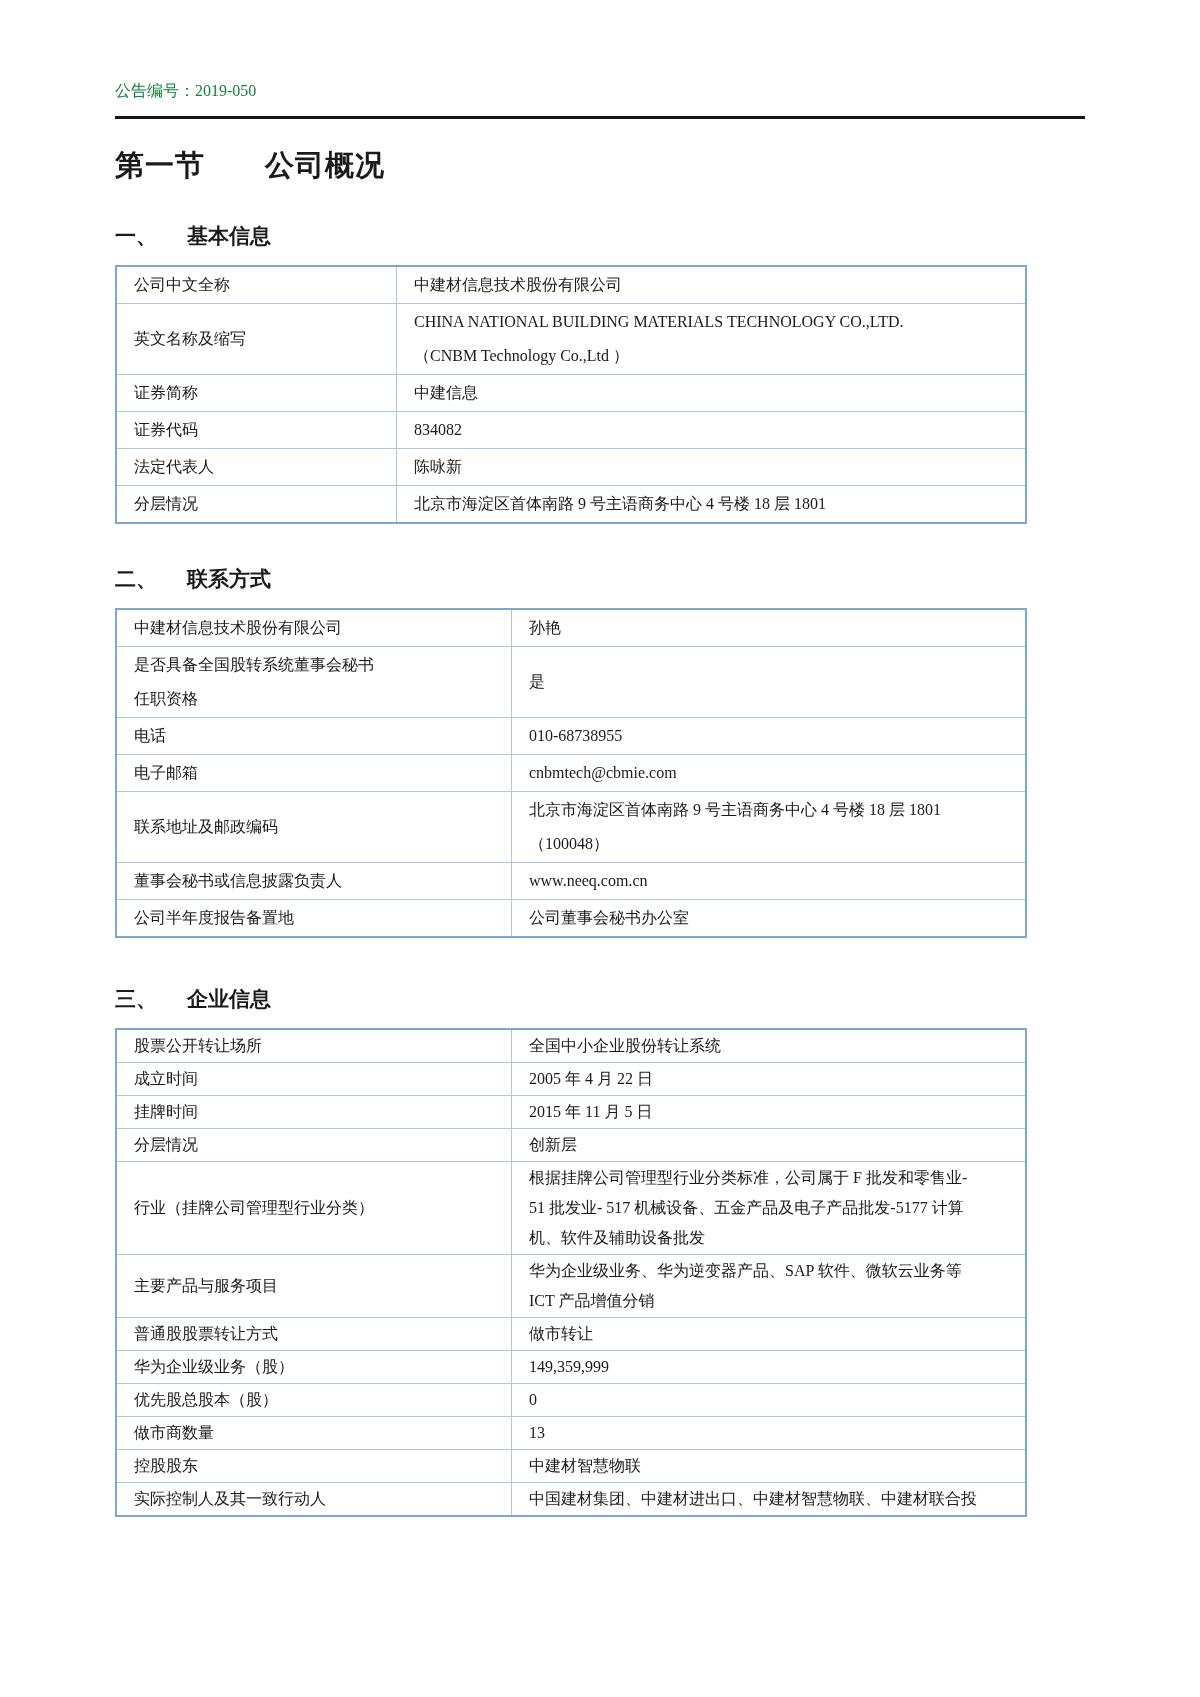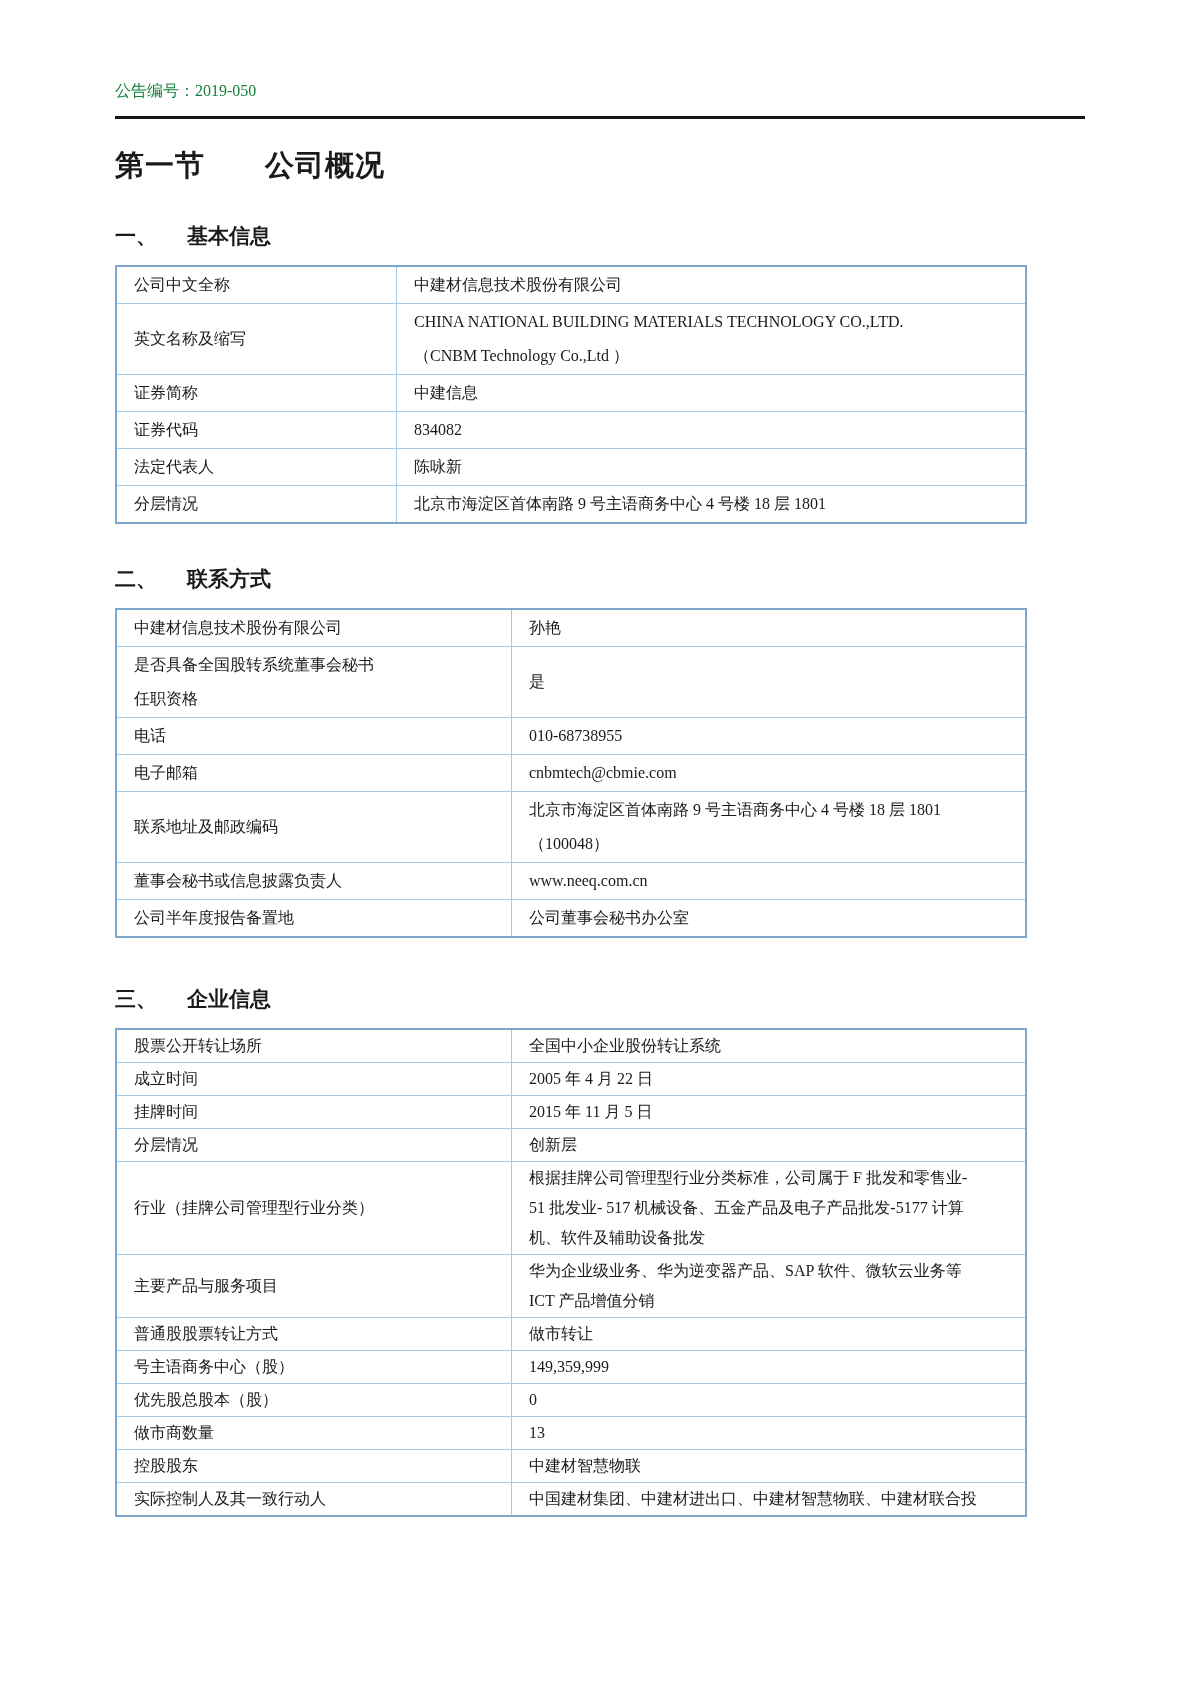--- a/index.html
+++ b/index.html
@@ -186,21 +186,21 @@
         <tr>
           <td class="label-cell">主要产品与服务项目</td>
           <td class="value-cell">华为企业级业务、华为逆变器产品、SAP 软件、微软云业务等
 ICT 产品增值分销</td>
         </tr>
         <tr>
           <td class="label-cell">普通股股票转让方式</td>
           <td class="value-cell">做市转让</td>
         </tr>
         <tr>
-          <td class="label-cell">号主语商务中心（股）</td>
+          <td class="label-cell">华为企业级业务（股）</td>
           <td class="value-cell">149,359,999</td>
         </tr>
         <tr>
           <td class="label-cell">优先股总股本（股）</td>
           <td class="value-cell">0</td>
         </tr>
         <tr>
           <td class="label-cell">做市商数量</td>
           <td class="value-cell">13</td>
         </tr>

